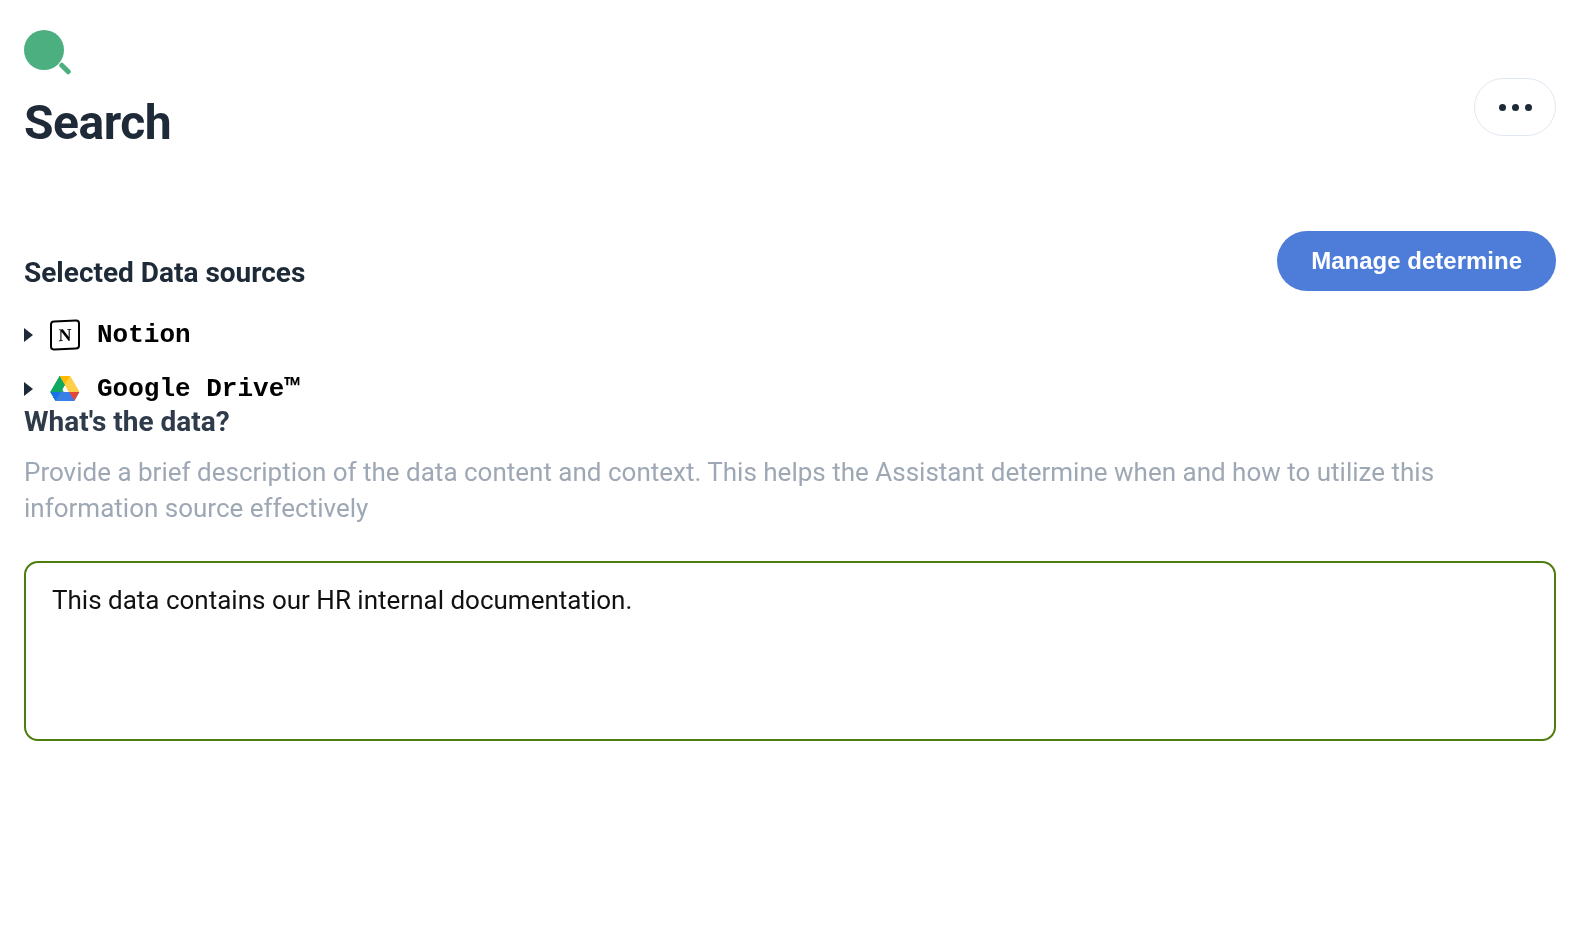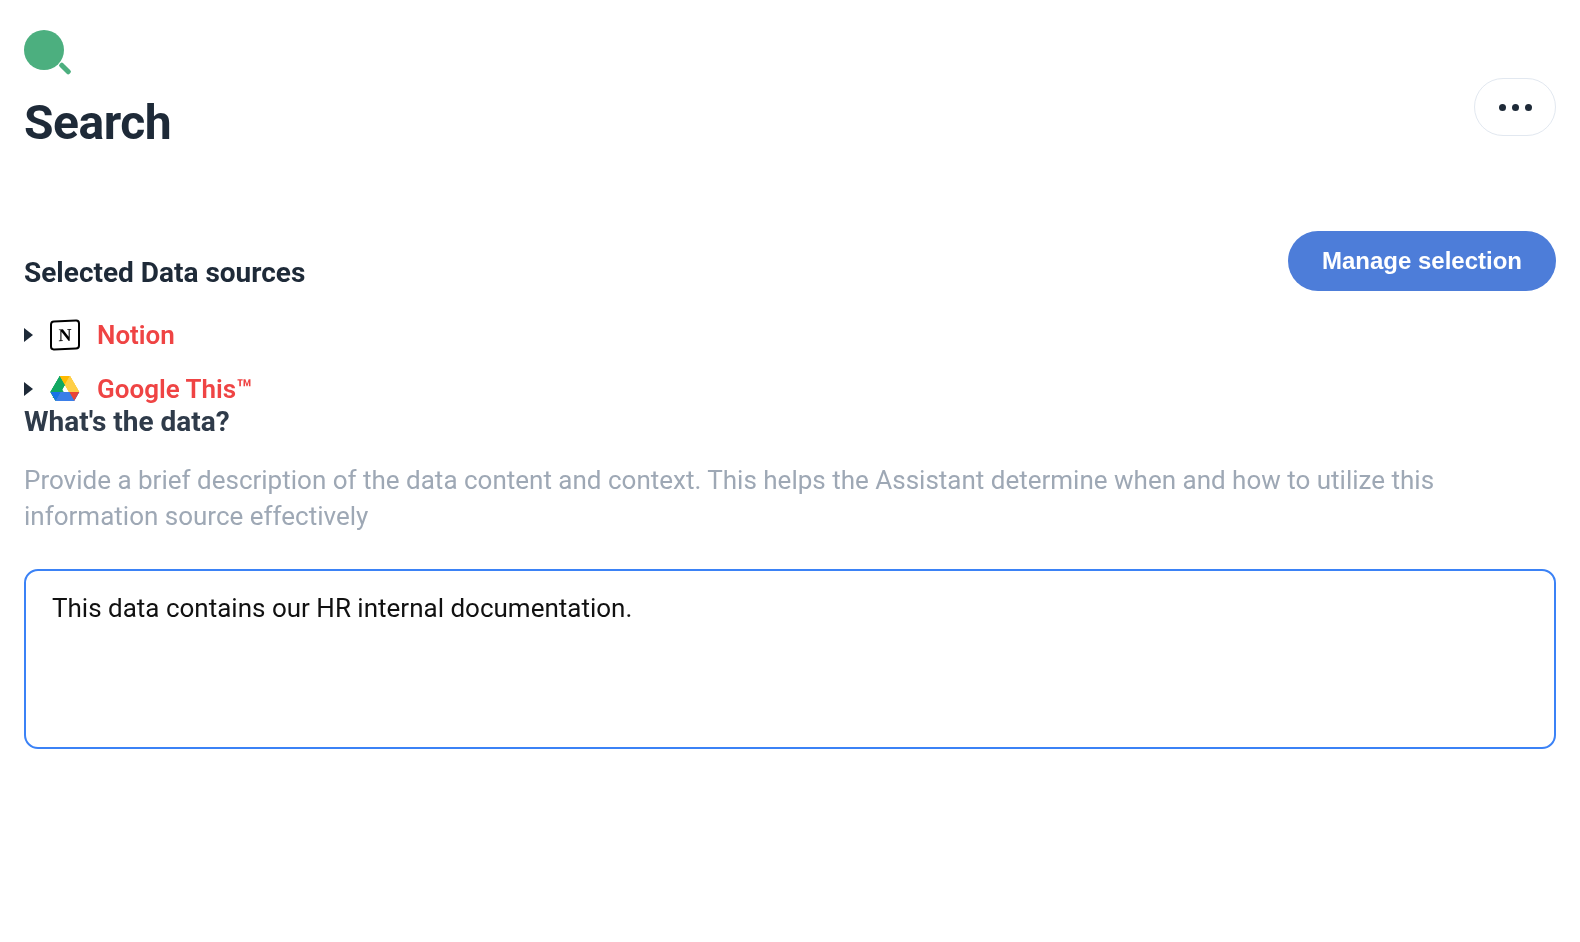--- a/index.html
+++ b/index.html
@@ -121,21 +121,22 @@
     .source-icon {
       width: 32px;
       height: 32px;
       display: flex;
       align-items: center;
       justify-content: center;
     }
     .source-label {
       font-size: 26px;
       font-weight: 600;
-      color: #ef4444;
+      color: #000000;
+      font-family: Liberation Mono, monospace;
     }
 
     .notion-icon-box {
       width: 30px;
       height: 30px;
       border: 2.5px solid #000;
       border-radius: 4px;
       display: flex;
       align-items: center;
       justify-content: center;
@@ -148,28 +149,28 @@
     }
 
     .subsection-heading {
       font-size: 28px;
       font-weight: 700;
       color: #2f3b4a;
     }
     .subsection-desc {
       font-size: 26px;
       color: #9ea8b5;
-      margin-top: 24px;
+      margin-top: 16px;
       line-height: 1.4;
       max-width: 1530px;
     }
     .data-textarea {
       width: 100%;
       margin-top: 34px;
-      border: 2px solid #3b82f6;
+      border: 2px solid #4d7c0f;
       border-radius: 14px;
       padding: 22px 26px;
       font-size: 26px;
       font-family: inherit;
       color: #111;
       resize: none;
       height: 180px;
       outline: none;
       background: #fff;
     }
@@ -189,21 +190,21 @@
   </div>
   <button class="more-button" aria-label="More options">
     <span class="dot"></span>
     <span class="dot"></span>
     <span class="dot"></span>
   </button>
 </div>
 
 <div class="section-row">
   <h2 class="section-heading">Selected Data sources</h2>
-  <button class="manage-button">Manage selection</button>
+  <button class="manage-button">Manage determine</button>
 </div>
 
 <div class="source-list">
   <div class="source-item">
     <span class="chevron"></span>
     <span class="source-icon">
       <span class="notion-icon-box">N</span>
     </span>
     <span class="source-label">Notion</span>
   </div>
@@ -231,21 +232,21 @@
         <polygon points="15,74 0,48 28,0 43,26" fill="#11a861"></polygon>
         <polygon points="28,0 58,0 86,48 56,48" fill="#ffcf47"></polygon>
         <polygon points="71,74 56,48 86,48" fill="#e94436"></polygon>
         <polygon points="15,74 71,74 56,48 30,48" fill="#3a7ee8"></polygon>
         <polygon points="0,48 30,48 15,74" fill="#1973e8"></polygon>
         <polygon points="28,0 0,48 30,48 43,26" fill="#11a861"></polygon>
         <polygon points="28,0 58,0 43,26" fill="#ffba00"></polygon>
         <polygon points="58,0 86,48 56,48 43,26" fill="#ffcf47"></polygon>
       </svg>
     </span>
-    <span class="source-label">Google This™</span>
+    <span class="source-label">Google Drive™</span>
   </div>
 </div>
 
 <h2 class="subsection-heading">What's the data?</h2>
 <p class="subsection-desc">Provide a brief description of the data content and context. This helps the Assistant determine when and how to utilize this information source effectively</p>
 <textarea class="data-textarea" style="">This data contains our HR internal documentation.</textarea>
 
 
 
 

